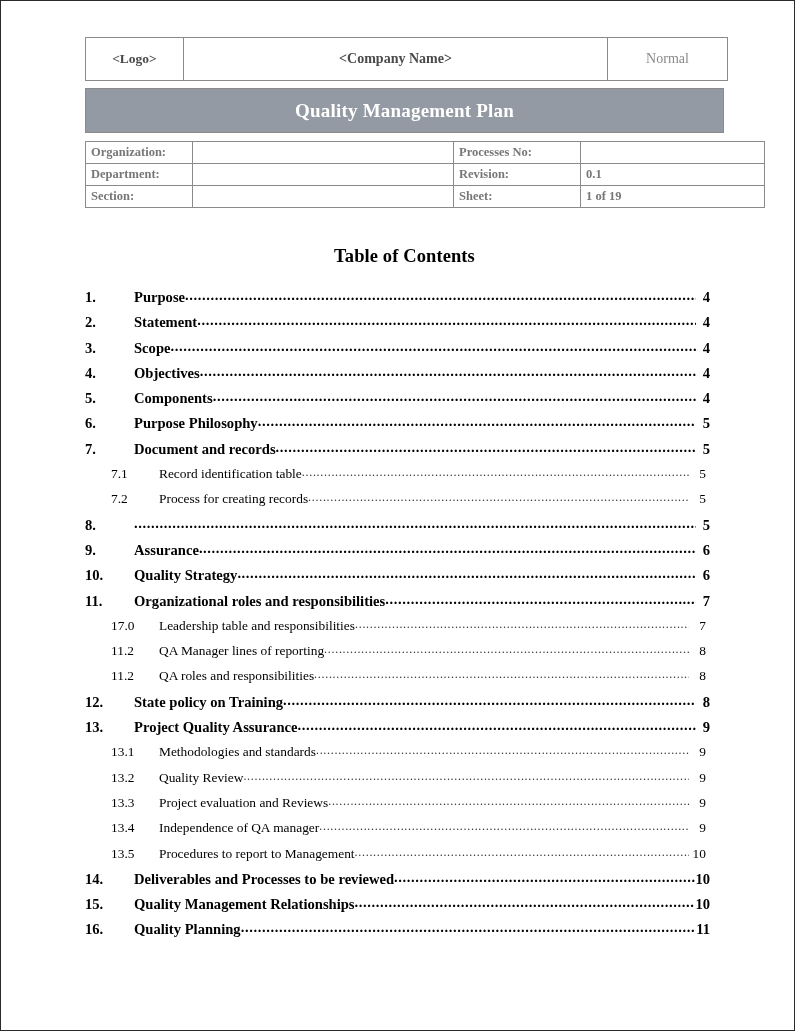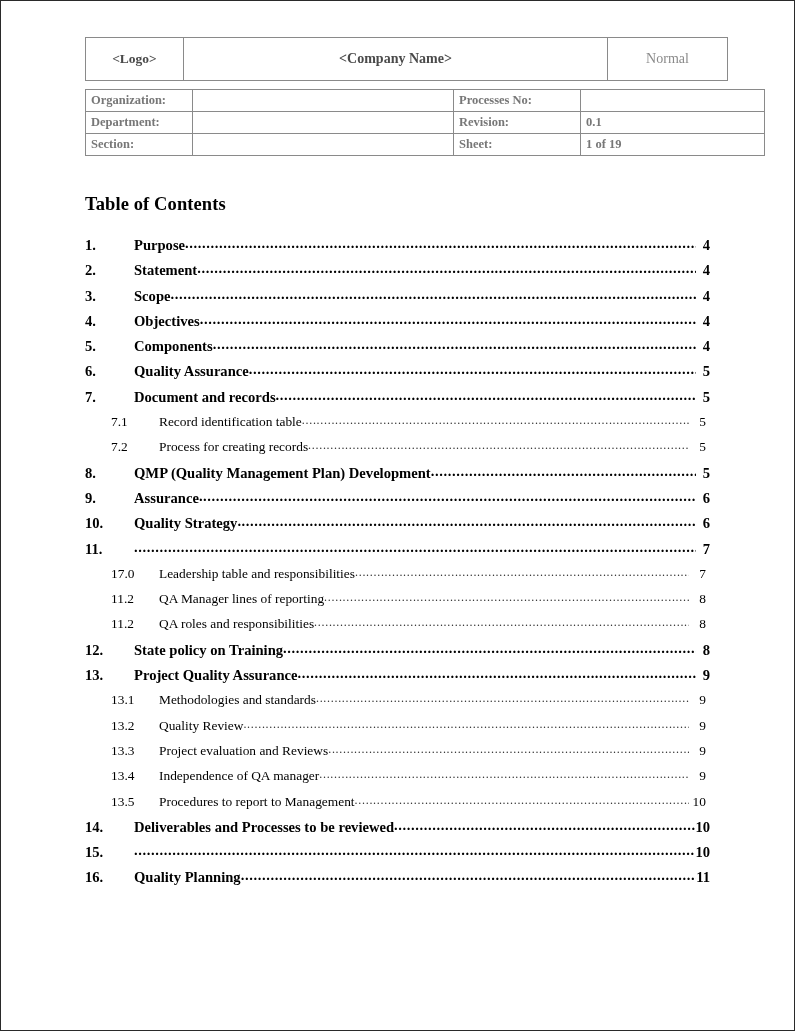--- a/index.html
+++ b/index.html
@@ -100,20 +100,21 @@
     color: #777777;
     vertical-align: middle;
   }
   td.m-label1 { width: 96px; }
   td.m-val1   { width: 250px; }
   td.m-label2 { width: 116px; }
   td.m-val2   { width: 173px; }
 
   
   #toc-title {
+    text-align: center;
     font-weight: bold;
     font-size: 18.5px;
     margin-top: 38px;
     margin-bottom: 0;
     letter-spacing: 0.1px;
   }
   #toc {
     margin-top: 22px;
     width: 639px;
   }
@@ -176,20 +177,23 @@
     <table class="doc-table">
       <tbody>
         <tr class="hdr-row">
           <td class="hdr-logo">&lt;Logo&gt;</td>
           <td class="hdr-company">&lt;Company Name&gt;</td>
           <td class="hdr-normal">Normal</td>
         </tr>
       </tbody>
     </table>
 
+    <div id="title-bar">
+      <span class="title-text">Quality Management Plan</span>
+    </div>
 
     <div id="meta-wrap">
       <table class="meta-table">
         <tbody id="meta-body">
             <tr>
               <td class="m-label1">Organization:</td>
               <td class="m-val1"></td>
               <td class="m-label2">Processes No:</td>
               <td class="m-val2"></td>
             </tr>
@@ -237,21 +241,21 @@
           <span class="toc-page">4</span>
         </div>
         <div class="toc-row level1">
           <span class="toc-num">5.</span>
           <span class="toc-label">Components</span>
           <span class="toc-dots">...............................................................................................................................................................</span>
           <span class="toc-page">4</span>
         </div>
         <div class="toc-row level1">
           <span class="toc-num">6.</span>
-          <span class="toc-label">Quality Assurance</span>
+          <span class="toc-label">Purpose Philosophy</span>
           <span class="toc-dots">...............................................................................................................................................................</span>
           <span class="toc-page">5</span>
         </div>
         <div class="toc-row level1">
           <span class="toc-num">7.</span>
           <span class="toc-label">Document and records</span>
           <span class="toc-dots">...............................................................................................................................................................</span>
           <span class="toc-page">5</span>
         </div>
         <div class="toc-row level2">
@@ -261,38 +265,38 @@
           <span class="toc-page">5</span>
         </div>
         <div class="toc-row level2">
           <span class="toc-num">7.2</span>
           <span class="toc-label">Process for creating records</span>
           <span class="toc-dots">...............................................................................................................................................................</span>
           <span class="toc-page">5</span>
         </div>
         <div class="toc-row level1">
           <span class="toc-num">8.</span>
-          <span class="toc-label">QMP (Quality Management Plan) Development</span>
           <span class="toc-dots">...............................................................................................................................................................</span>
           <span class="toc-page">5</span>
         </div>
         <div class="toc-row level1">
           <span class="toc-num">9.</span>
           <span class="toc-label">Assurance</span>
           <span class="toc-dots">...............................................................................................................................................................</span>
           <span class="toc-page">6</span>
         </div>
         <div class="toc-row level1">
           <span class="toc-num">10.</span>
           <span class="toc-label">Quality Strategy</span>
           <span class="toc-dots">...............................................................................................................................................................</span>
           <span class="toc-page">6</span>
         </div>
         <div class="toc-row level1">
           <span class="toc-num">11.</span>
+          <span class="toc-label">Organizational roles and responsibilities</span>
           <span class="toc-dots">...............................................................................................................................................................</span>
           <span class="toc-page">7</span>
         </div>
         <div class="toc-row level2">
           <span class="toc-num">17.0</span>
           <span class="toc-label">Leadership table and responsibilities</span>
           <span class="toc-dots">...............................................................................................................................................................</span>
           <span class="toc-page">7</span>
         </div>
         <div class="toc-row level2">
@@ -350,20 +354,21 @@
           <span class="toc-page">10</span>
         </div>
         <div class="toc-row level1">
           <span class="toc-num">14.</span>
           <span class="toc-label">Deliverables and Processes to be reviewed</span>
           <span class="toc-dots">...............................................................................................................................................................</span>
           <span class="toc-page">10</span>
         </div>
         <div class="toc-row level1">
           <span class="toc-num">15.</span>
+          <span class="toc-label">Quality Management Relationships</span>
           <span class="toc-dots">...............................................................................................................................................................</span>
           <span class="toc-page">10</span>
         </div>
         <div class="toc-row level1">
           <span class="toc-num">16.</span>
           <span class="toc-label">Quality Planning</span>
           <span class="toc-dots">...............................................................................................................................................................</span>
           <span class="toc-page">11</span>
         </div>
       </div>

